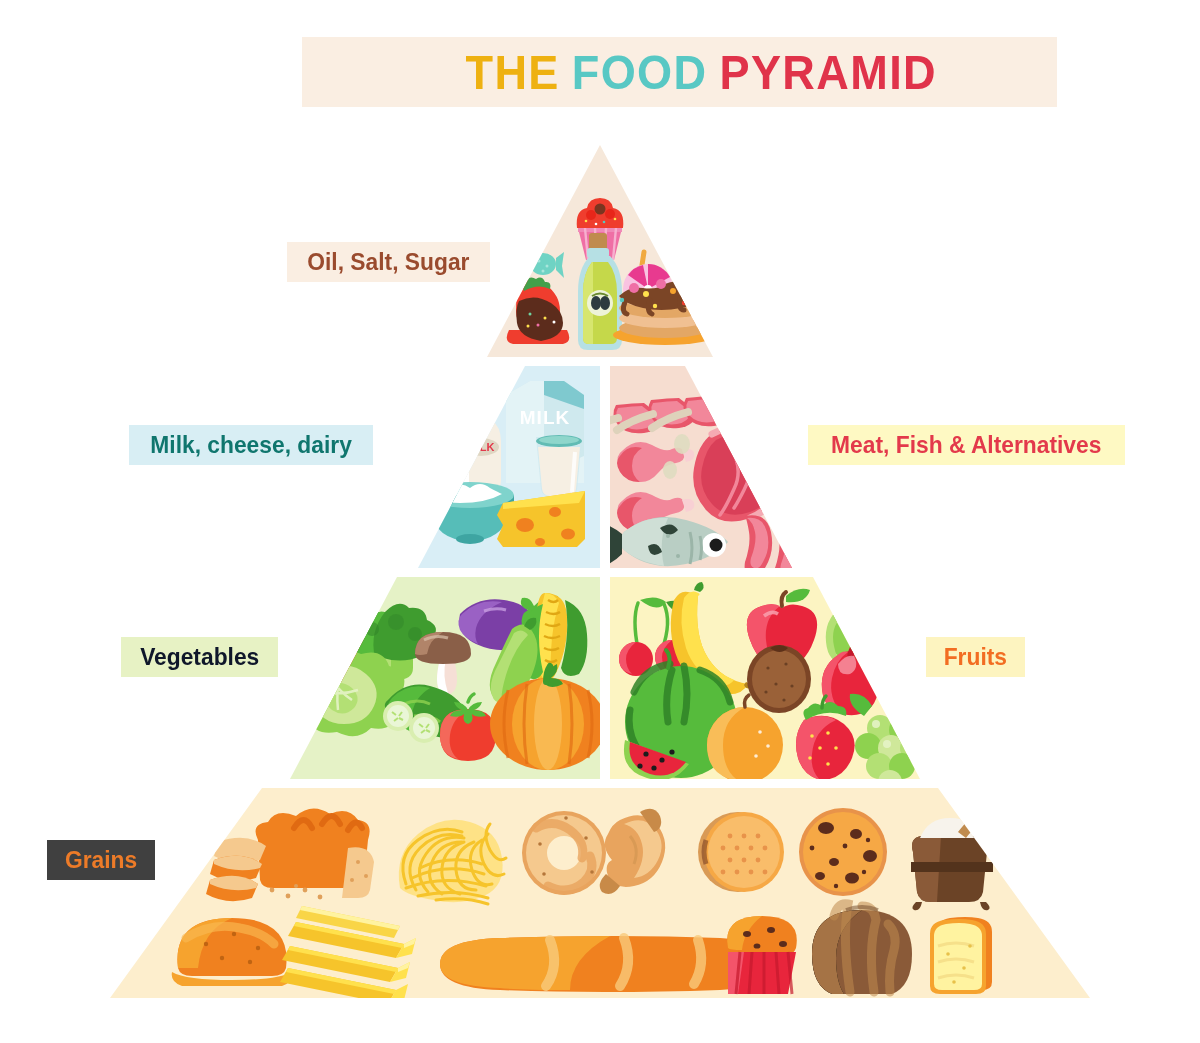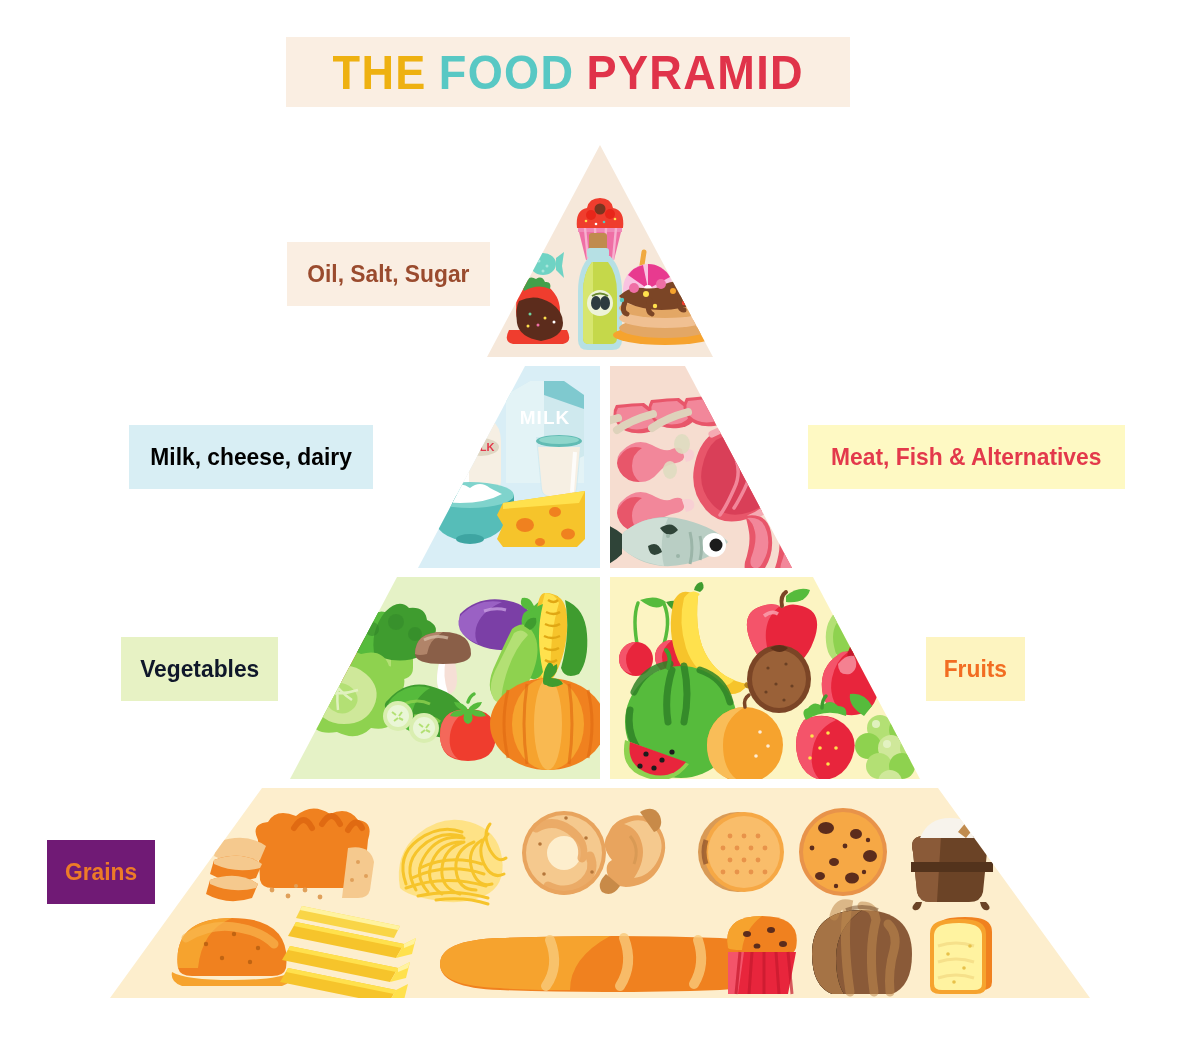--- a/index.html
+++ b/index.html
@@ -5,45 +5,45 @@
   html,body{margin:0;padding:0;}
   body{
     width:1200px;height:1043px;background:#ffffff;
     font-family:"Liberation Sans",sans-serif;
     overflow:hidden;position:relative;
   }
   #stage{position:absolute;left:0;top:0;width:1200px;height:1043px;}
 
   
   .title-banner{
-    position:absolute;left:286px;top:37px;width:564px;height:70px;
-    background:#faeee2;display:flex;align-items:center;justify-content:center;
+    position:absolute;left:302px;top:37px;width:712px;height:70px;
+    background:#faeee2;display:flex;align-items:center;justify-content:center;padding-left:43px;
   }
   .title-text{
     font-size:49px;font-weight:bold;letter-spacing:1.5px;
     font-family:"Liberation Sans",sans-serif;white-space:nowrap;
     transform:scaleX(.92);
   }
   .t-the{color:#eeb111;}
   .t-food{color:#58c8c4;margin-left:13px;}
   .t-pyr{color:#e0334a;margin-left:13px;}
 
   
   .chip{
     position:absolute;display:flex;align-items:center;
     font-weight:bold;white-space:nowrap;
-    padding:12px 16px;height:40px;font-size:24px;
+    padding:0 16px;height:40px;font-size:24px;
   }
   .chip .chip-text{transform:scaleX(.95);display:block;}
   .chip-oil  {left:287px; top:242px; background:#faeee2; color:#9a4b2e;}
-  .chip-dairy{left:129px; top:425px; background:#d8eef4; color:#000000;}
+  .chip-dairy{left:129px; top:425px; background:#d8eef4; color:#0f766e;}
   .chip-meat {left:808px; top:425px; background:#fef9c3; color:#e3394b;}
   .chip-veg  {left:121px; top:637px; background:#e7f2c4; color:#0f172a;}
   .chip-fruit{left:926px; top:637px; background:#fdf4c0; color:#f26d22;}
-  .chip-grain{left:47px;  top:840px; background:#701a75; color:#ed7b28;}
+  .chip-grain{left:47px;  top:840px; background:#404040; color:#ed7b28;}
 
   
   #pyramid{position:absolute;left:0;top:0;width:1200px;height:1043px;}
 </style>
 </head>
 <body>
 
 <div id="stage">
 
   <div class="title-banner">

